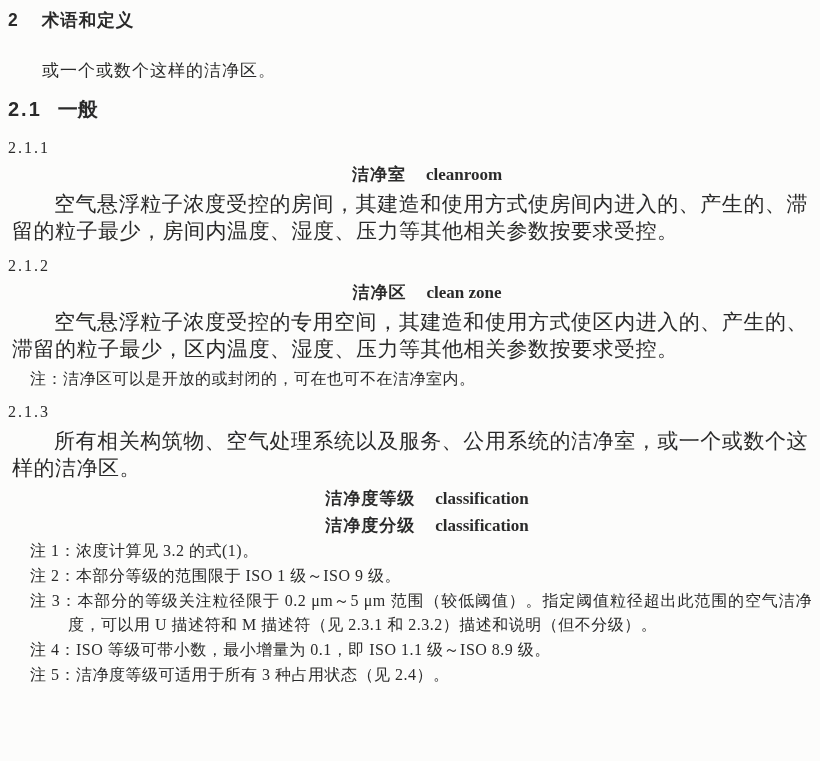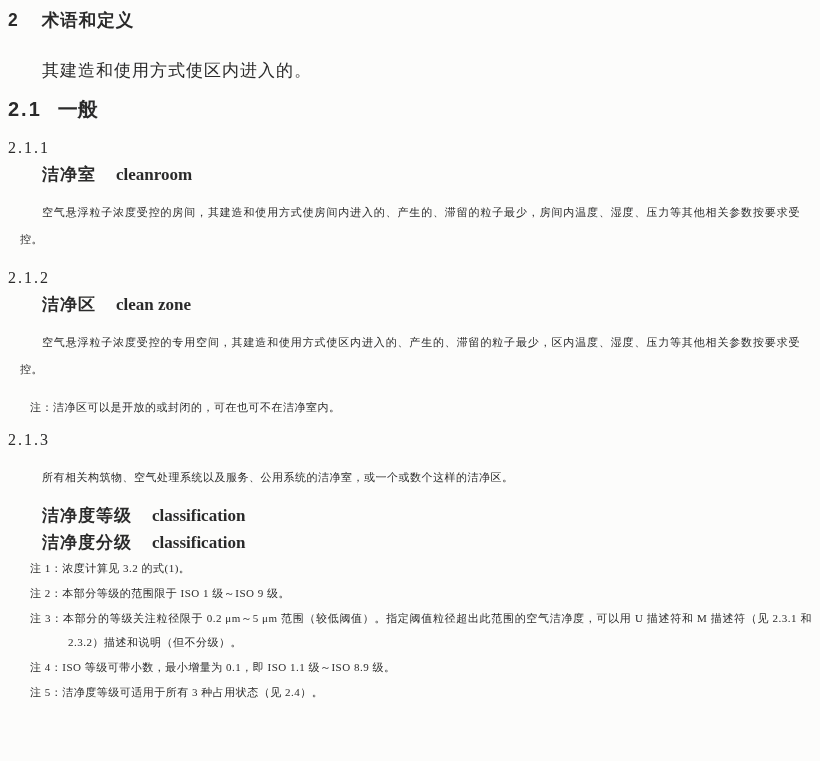--- a/index.html
+++ b/index.html
@@ -42,55 +42,56 @@
     line-height: 25px;
     letter-spacing: 2px;
     margin: 8px 0 0 0;
   }
   .entry:first-of-type .entry-id { margin-top: 14px; }
   .term-line {
     font-weight: bold;
     font-size: 17px;
     line-height: 25px;
     margin: 2px 0 0 2em;
+    text-align: center;
   }
   .term-zh {
     font-family: "Liberation Sans", "DejaVu Sans", sans-serif;
     letter-spacing: 1px;
   }
   .term-en {
     font-family: "Liberation Serif", "DejaVu Serif", serif;
     margin-left: 20px;
   }
   .definition {
-    font-size: 11px;
+    font-size: 21px;
     line-height: 27px;
-    margin: 12px;
+    margin: 4px;
     text-indent: 2em;
     text-align: justify;
     letter-spacing: 0.5px;
   }
   .var { font-style: italic; }
   .note {
-    font-size: 11px;
+    font-size: 16px;
     line-height: 24px;
     margin: 1px 0 1px 22px;
     padding-left: 38px;
     text-indent: -38px;
     text-align: justify;
     letter-spacing: 0.5px;
   }
   .note-label { }
 </style>
 </head>
 <body>
 
 <h1 class="doc-heading"><span class="num">2</span><span>术语和定义</span></h1>
 
-<p class="intro">其建造和使用方式使区内进入的。</p>
+<p class="intro">或一个或数个这样的洁净区。</p>
 
 <h2 class="sub-heading"><span class="num">2.1</span><span>一般</span></h2>
 
 <div class="entry">
   <div class="entry-id">2.1.1</div>
   <div class="term-line"><span class="term-zh">洁净室</span><span class="term-en">cleanroom</span></div>
   <p class="definition">空气悬浮粒子浓度受控的房间，其建造和使用方式使房间内进入的、产生的、滞留的粒子最少，房间内温度、湿度、压力等其他相关参数按要求受控。</p>
 </div>
 
 <div class="entry">

